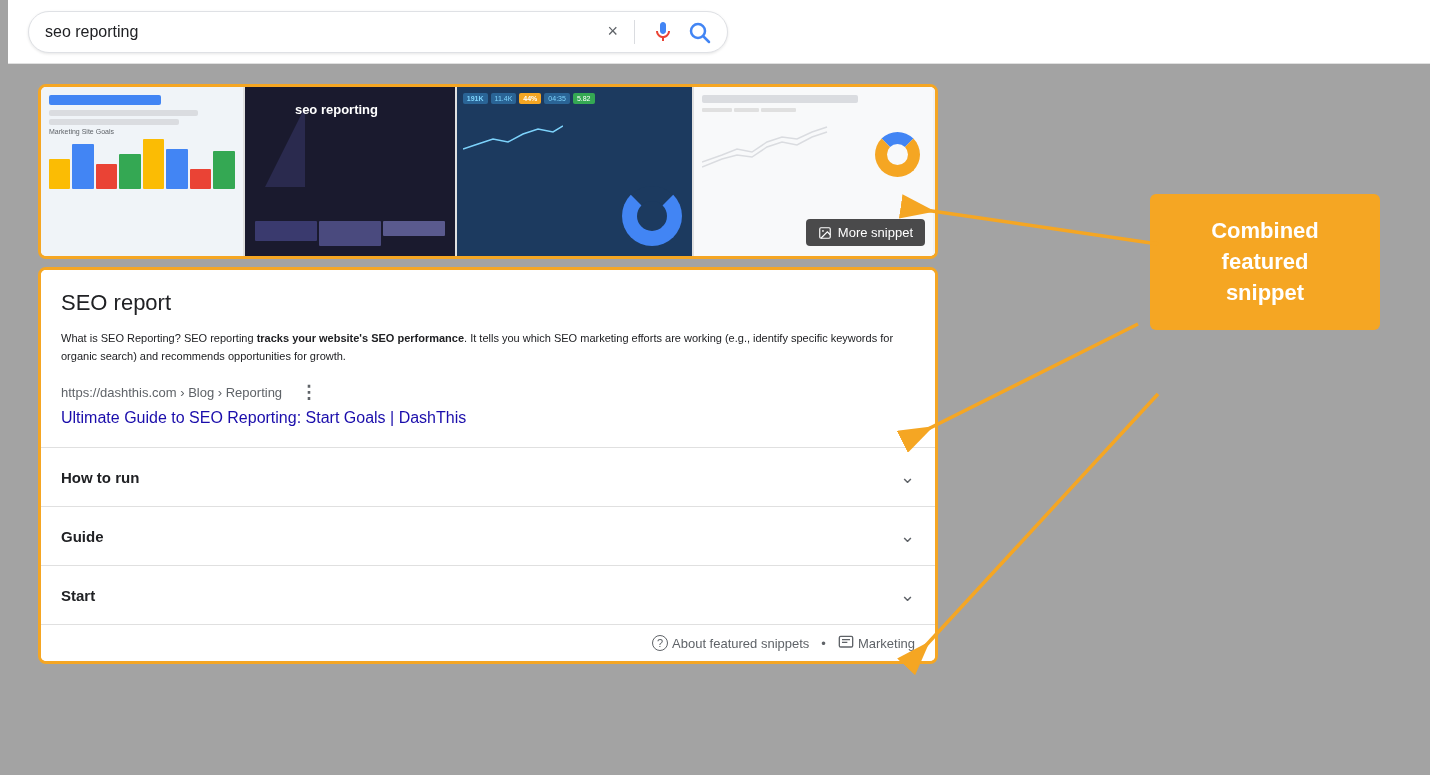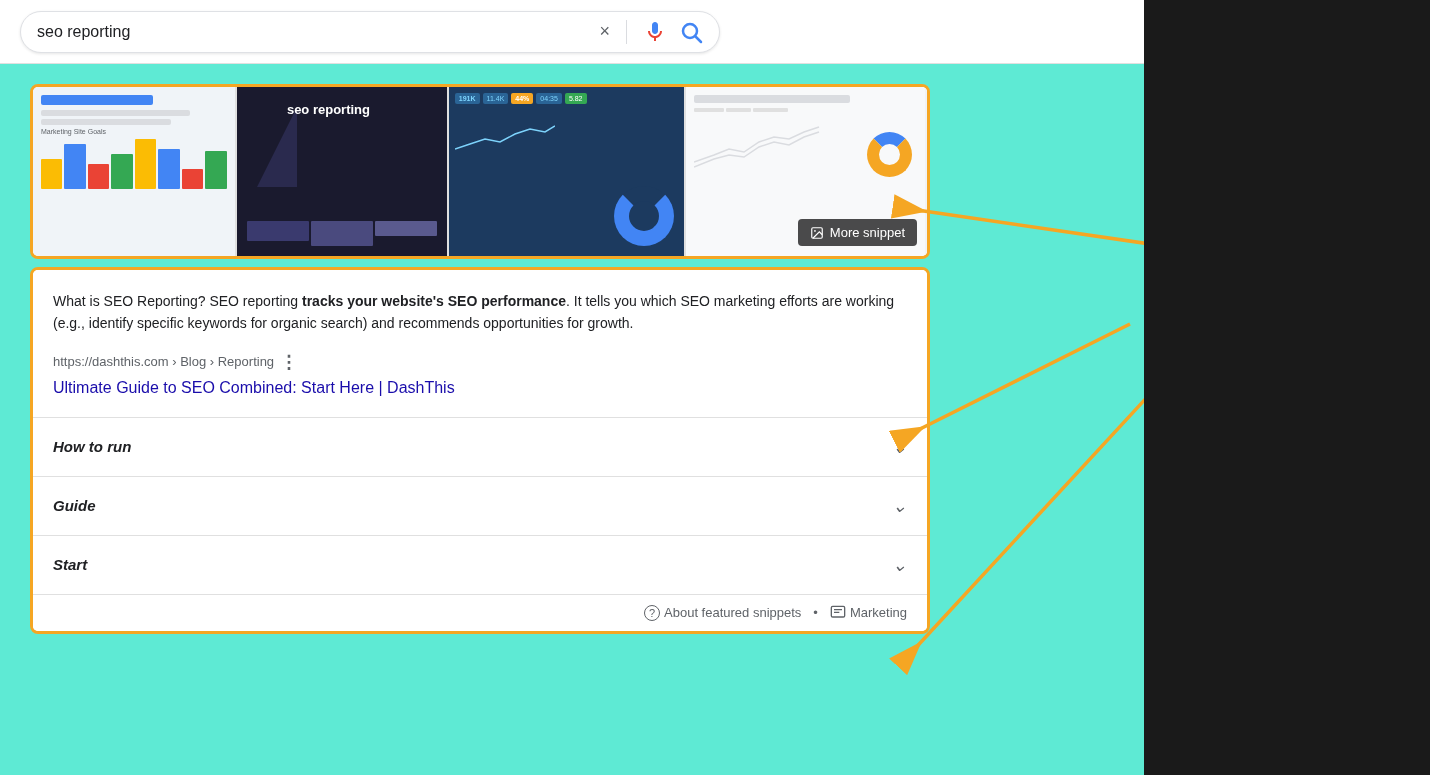--- a/index.html
+++ b/index.html
@@ -5,25 +5,26 @@
     * { margin: 0; padding: 0; box-sizing: border-box; }
     body {
       width: 1430px;
       height: 775px;
       background: #1a1a1a;
       font-family: Arial, sans-serif;
       overflow: hidden;
       position: relative;
     }
     .main-container {
-      width: 1144px;
+      width: 1430px;
       height: 775px;
-      background: #5eead4;
-      position: relative;
-      overflow: hidden;
+      background: #a3a3a3;
+      position: relative;
+      overflow: hidden;
+      padding-left: 8px;
     }
     
     .search-bar-area {
       background: #fff;
       padding: 10px 20px;
       display: flex;
       align-items: center;
       border-bottom: 1px solid #e0e0e0;
       height: 64px;
     }
@@ -112,35 +113,35 @@
       padding: 20px;
       margin-bottom: 0;
     }
     .snippet-title {
       font-size: 22px;
       font-weight: normal;
       color: #202124;
       margin-bottom: 14px;
     }
     .snippet-description {
-      font-size: 14px;
+      font-size: 11px;
       color: #202124;
       line-height: 1.6;
       margin-bottom: 16px;
     }
     .snippet-description strong {
       font-weight: bold;
     }
     .snippet-url {
       font-size: 13px;
       color: #5f6368;
       margin-bottom: 6px;
       display: flex;
       align-items: center;
-      gap: 0;
+      gap: 12px;
     }
     .snippet-link {
       font-size: 16px;
       color: #1a0dab;
       text-decoration: none;
       cursor: pointer;
     }
     
     .faq-section {
       border: 3px solid #f5a623;
@@ -309,31 +310,32 @@
             <circle cx="8.5" cy="8.5" r="1.5" fill="white"></circle>
             <polyline points="21,15 16,10 5,21" fill="none" stroke="white" stroke-width="2"></polyline>
           </svg>
           <span>More snippet</span>
         </button>
       </div>
 
       <div style="border: 3px solid #f5a623; border-radius: 8px; overflow:hidden; background:#fff;">
 
         <div class="featured-snippet" style="border:none; border-radius:0; padding:20px;">
+          <h2 class="snippet-title">SEO report</h2>
           <p class="snippet-description">
             <span>What is SEO Reporting? SEO reporting </span><strong>tracks your website's SEO performance</strong><span>. It tells you which SEO marketing efforts are working (e.g., identify specific keywords for organic search) and recommends opportunities for growth.</span>
           </p>
           <div class="snippet-url">
             <span>https://dashthis.com › Blog › Reporting</span>
             <span class="three-dots">⋮</span>
           </div>
-          <a class="snippet-link">Ultimate Guide to SEO Combined: Start Here | DashThis</a>
-        </div>
-
-        <div class="faq-section" style="border:none; border-radius:0; border-top: 1px solid #e0e0e0; font-style: italic;">
+          <a class="snippet-link">Ultimate Guide to SEO Reporting: Start Goals | DashThis</a>
+        </div>
+
+        <div class="faq-section" style="border:none; border-radius:0; border-top: 1px solid #e0e0e0;">
           <div class="faq-item">
             <span class="faq-question">How to run</span>
             <span class="chevron-icon">⌄</span>
           </div>
           <div class="faq-item">
             <span class="faq-question">Guide</span>
             <span class="chevron-icon">⌄</span>
           </div>
           <div class="faq-item" style="border-bottom:none;">
             <span class="faq-question">Start</span>
@@ -353,20 +355,27 @@
               <line x1="6" y1="7" x2="18" y2="7" stroke="#5f6368" stroke-width="2"></line>
               <line x1="6" y1="11" x2="14" y2="11" stroke="#5f6368" stroke-width="2"></line>
             </svg>
             <span>Marketing</span>
           </div>
         </div>
       </div>
 
     </div>
 
+    <div style="position:absolute; right:50px; top:50px; display:flex; flex-direction:column; align-items:center;">
+      <div style="background:#f5a623; color:#fff; font-size:22px; font-weight:bold; padding:22px 28px; border-radius:6px; text-align:center; line-height:1.4; width:230px; margin-top:80px;">
+        <span>Combined</span><br>
+        <span>featured</span><br>
+        <span>snippet</span>
+      </div>
+    </div>
 
     <svg class="arrows-svg" xmlns="http://www.w3.org/2000/svg">
       <defs>
         <marker id="arrowhead-up" markerWidth="10" markerHeight="7" refX="5" refY="3.5" orient="auto">
           <polygon points="0 7, 5 0, 10 7" fill="#f5a623"></polygon>
         </marker>
         <marker id="arrowhead-down" markerWidth="10" markerHeight="7" refX="5" refY="3.5" orient="auto-start-reverse">
           <polygon points="0 0, 5 7, 10 0" fill="#f5a623"></polygon>
         </marker>
         <marker id="arrowhead-left" markerWidth="10" markerHeight="7" refX="5" refY="3.5" orient="auto">

